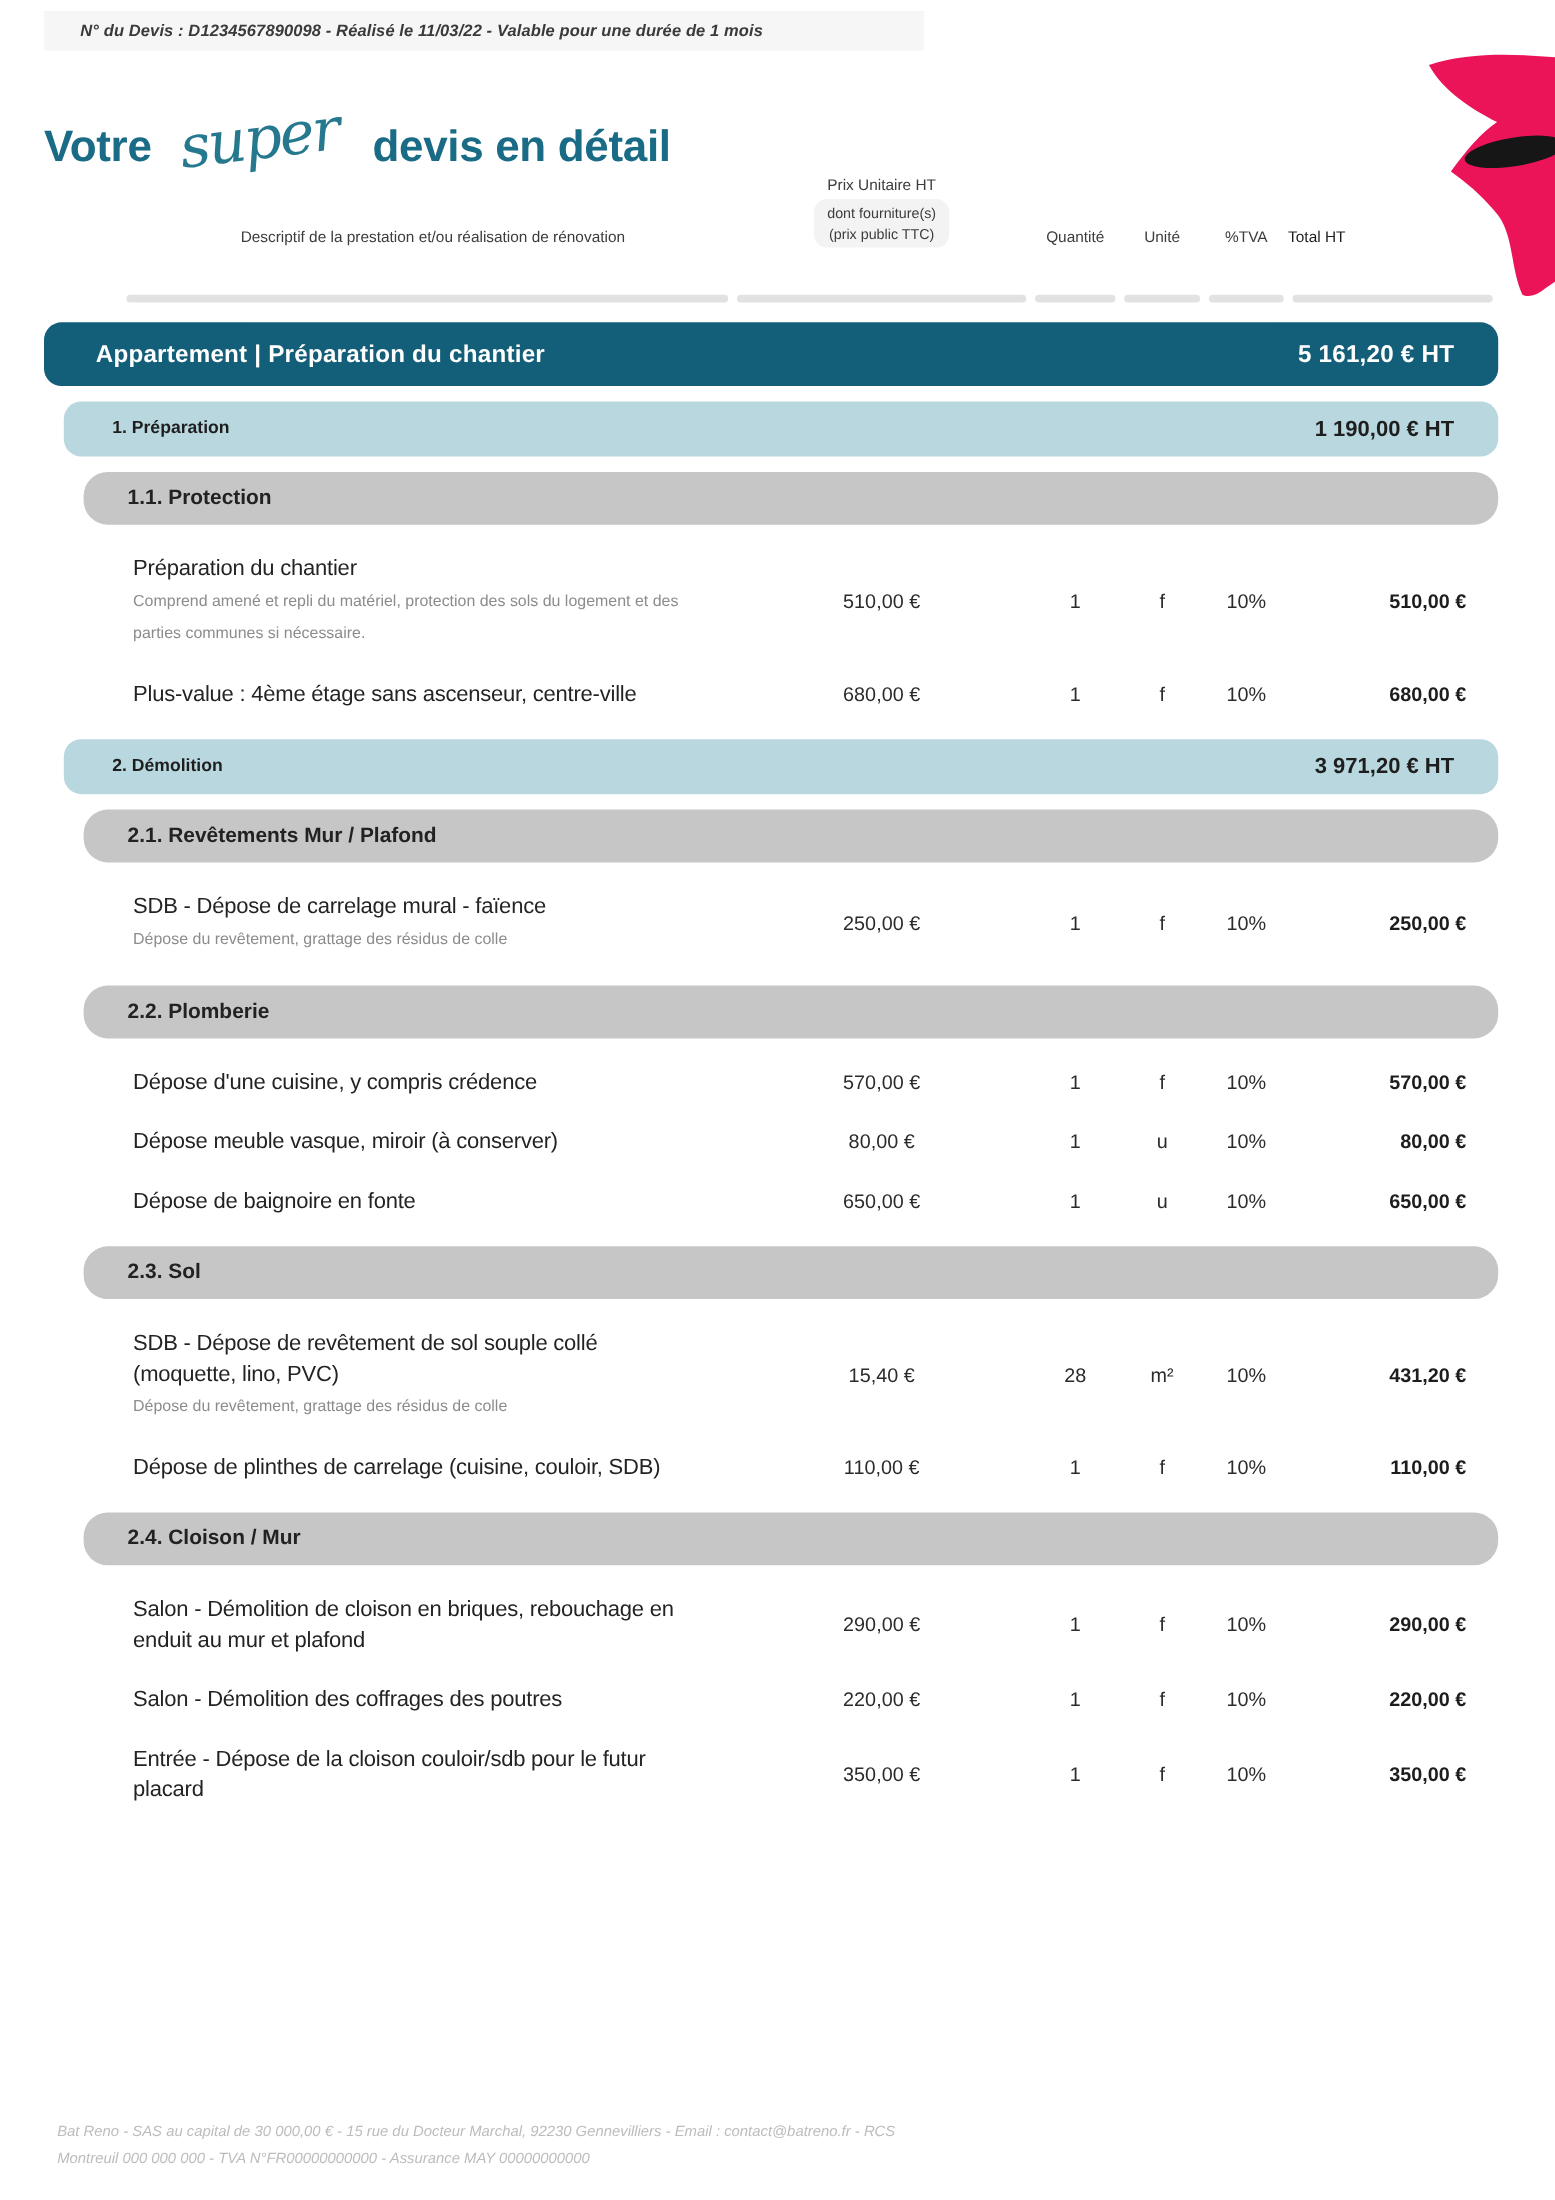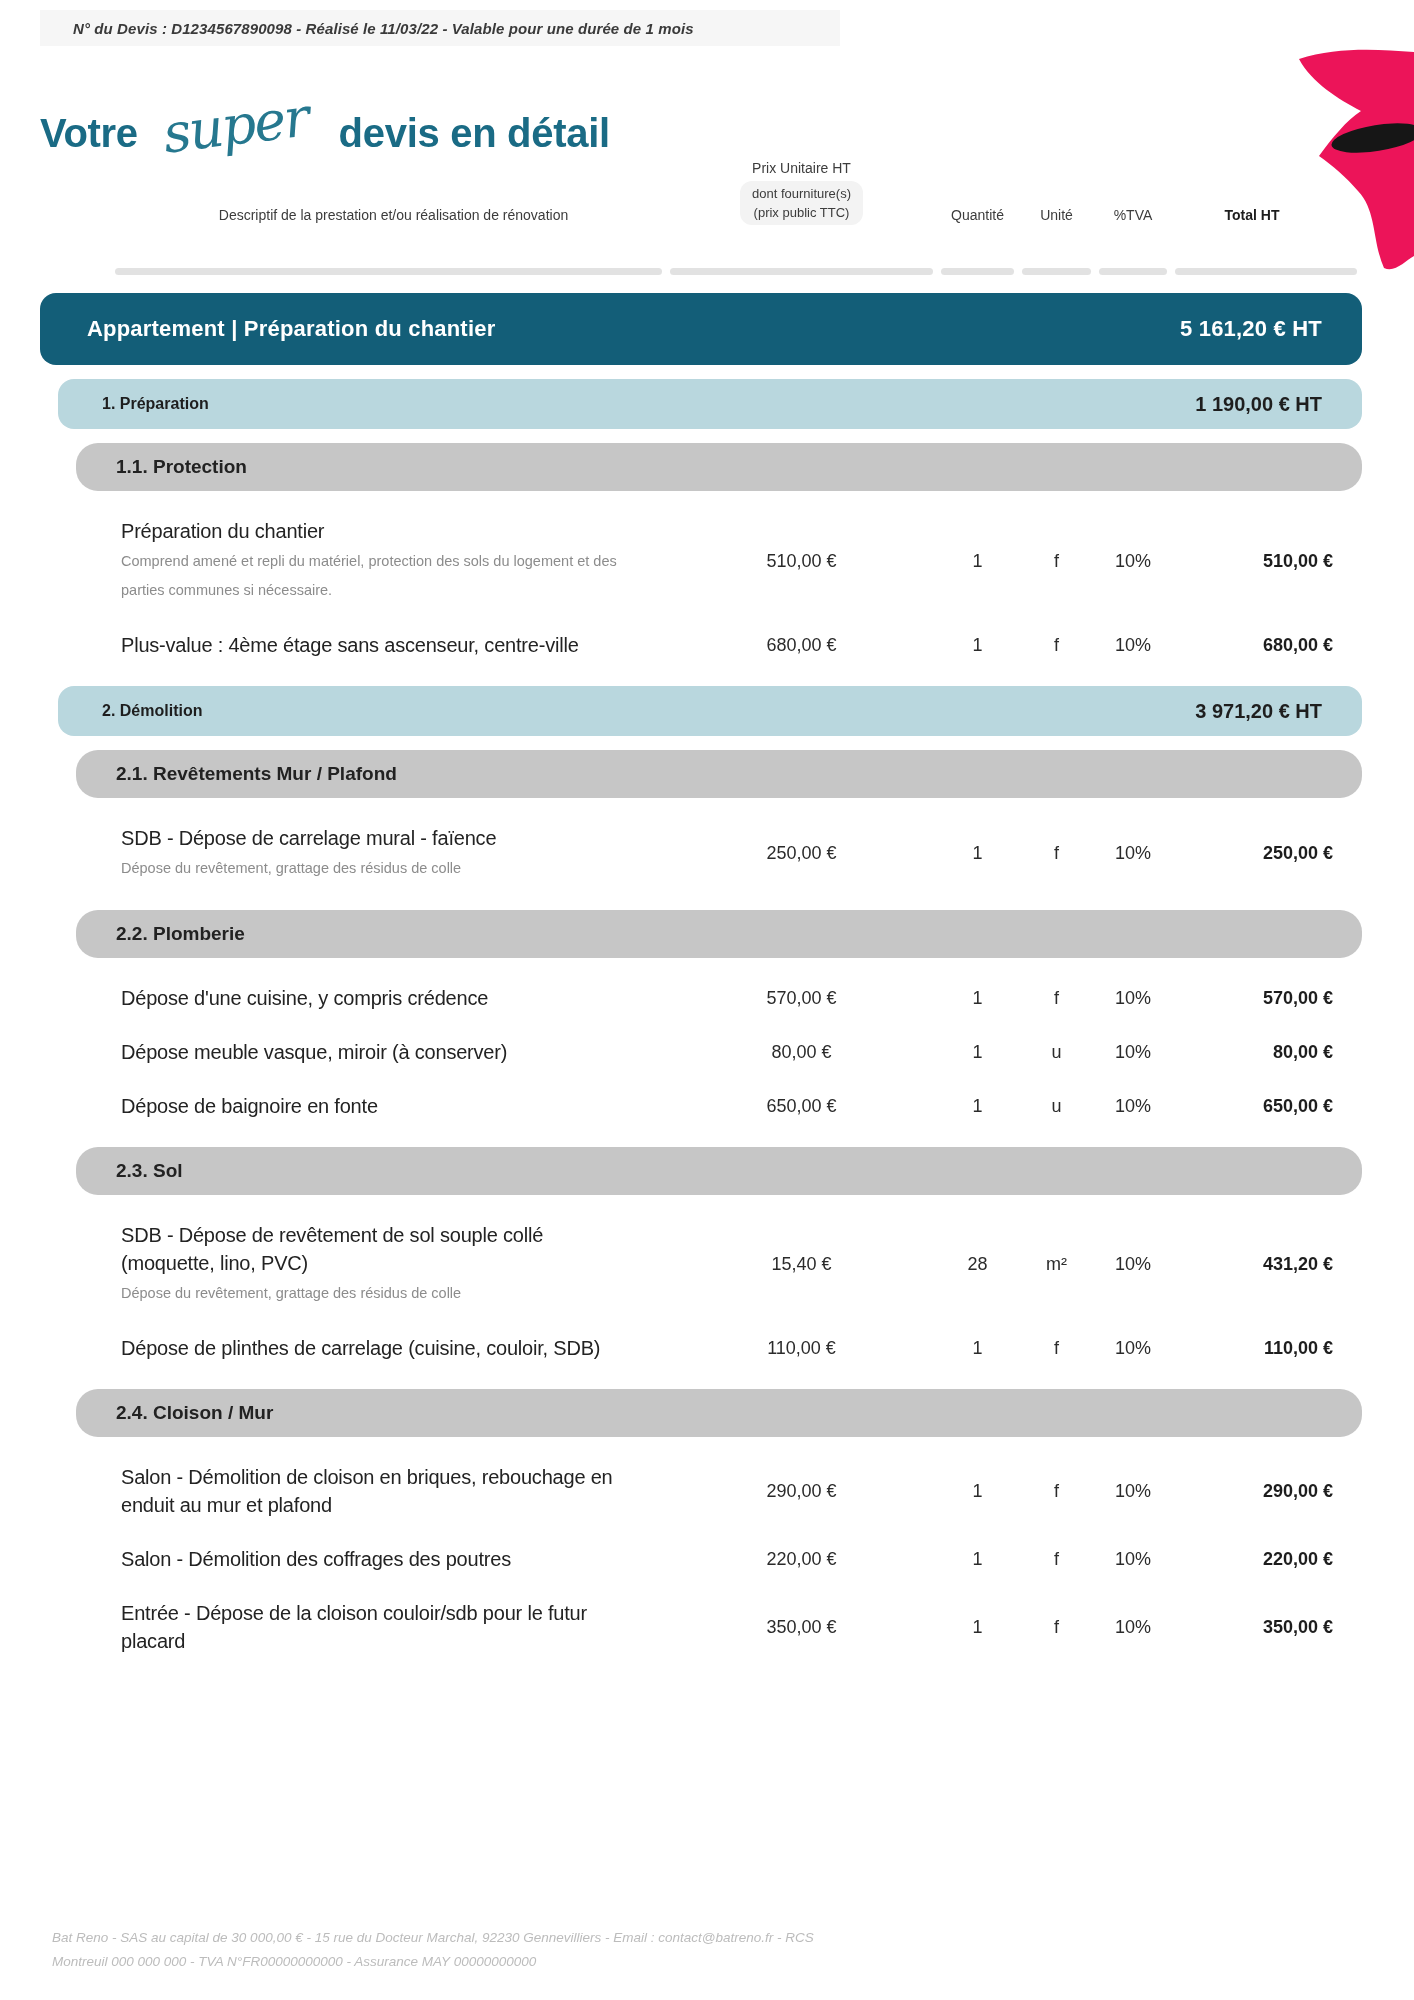--- a/index.html
+++ b/index.html
@@ -62,35 +62,35 @@
     width:1322px;
     box-sizing:border-box;
   }
   .thead{
     position:absolute; top:160px; left:0;
     align-items:end;
   }
   .thead .h{
     font-size:14px; color:#3c3c3c; text-align:center; padding-bottom:2px;
   }
-  .thead .h-total{font-weight:700; color:#1d1d1d; text-align:center; padding-right:28px;}
+  .thead .h-total{font-weight:400; color:#1d1d1d; text-align:left; padding-right:28px;}
   .h-price{display:flex; flex-direction:column; align-items:center;}
   .h-price .l1{font-size:14px; color:#3c3c3c; margin-bottom:5px;}
   .pill{
     background:#f3f3f3; border-radius:12px;
     padding:3px 12px; text-align:center;
     font-size:13px; line-height:19px; color:#3c3c3c;
   }
   .underlines{position:absolute; top:268px; left:0;}
   .underlines .bar{height:7px; background:#e2e2e2; border-radius:4px; margin:0 4px;}
   .underlines .b1{margin-left:-6px;}
   
   .flow{position:absolute; top:293px; left:0; width:1414px;}
   .lot-bar{
-    margin-left:40px; width:1322px; height:72px;
+    margin-left:40px; width:1322px; height:58px;
     background:#135e78; border-radius:16px;
     display:flex; align-items:center; justify-content:space-between;
     padding:0 40px 0 47px; box-sizing:border-box;
   }
   .lot-bar .t{font-size:22px; font-weight:800; color:#ffffff; letter-spacing:.2px;}
   .lot-bar .a{font-size:22px; font-weight:800; color:#ffffff; letter-spacing:.2px;margin-left:16px;}
   .section-bar{
     margin:14px 0 0 58px; width:1304px; height:50px;
     background:#b9d7de; border-radius:16px;
     display:flex; align-items:center; justify-content:space-between;

